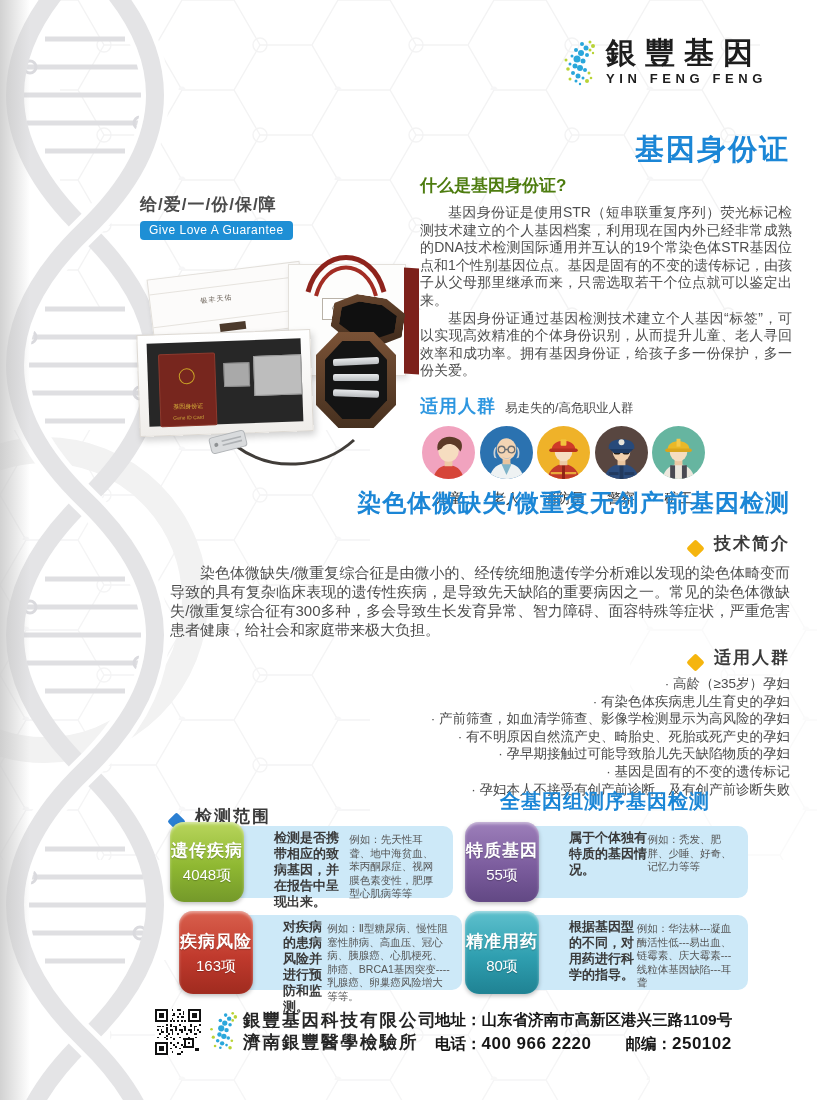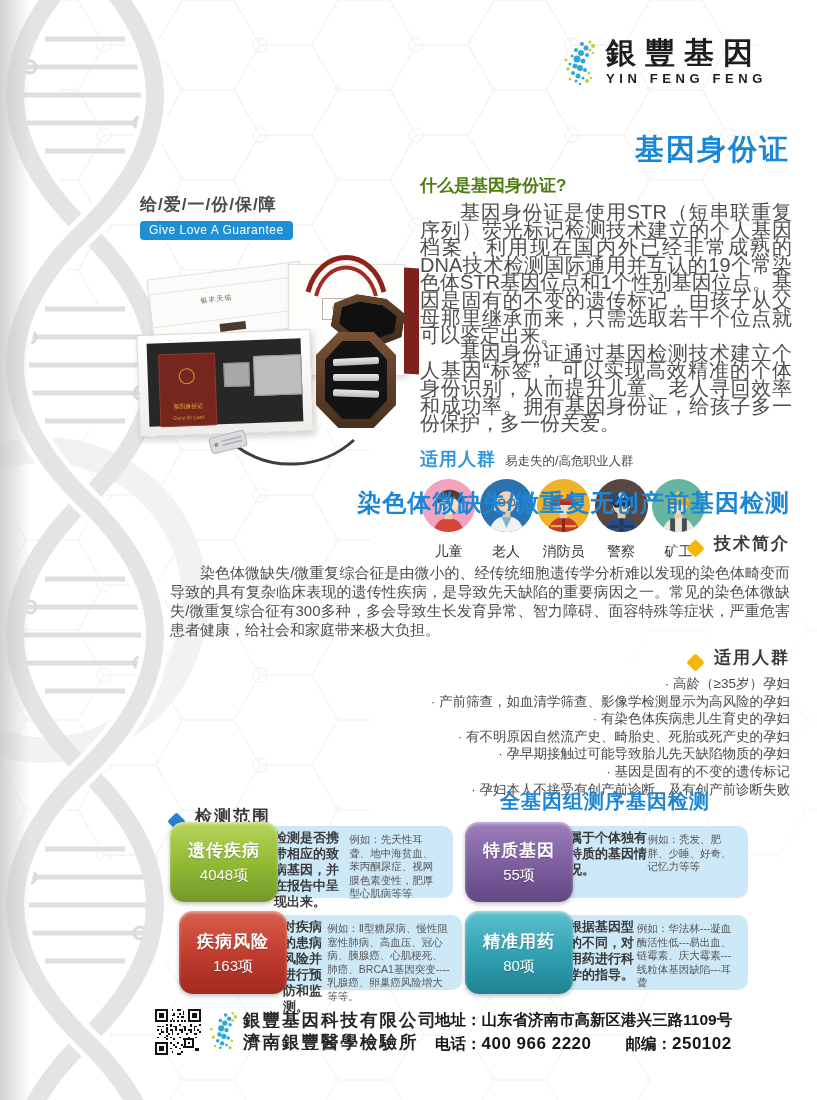--- a/index.html
+++ b/index.html
@@ -16,21 +16,21 @@
   
   .h1-geneid{position:absolute;right:27px;top:130px;font-size:29px;font-weight:bold;
              color:#1b86d6;letter-spacing:2px;}
   .promo{position:absolute;left:140px;top:193px;}
   .promo-head{font-size:17px;font-weight:bold;color:#4a4a4a;letter-spacing:1px;}
   .promo-badge{display:inline-block;margin-top:5px;background:#1e8fd5;color:#fff;
                font-size:12px;padding:2px 9px 3px;border-radius:4px;letter-spacing:.5px;}
 
   .rcol{position:absolute;left:420px;top:174px;width:372px;}
   .what-title{font-size:17px;font-weight:bold;color:#4d7c0f;margin-bottom:7px;}
-  .para{font-size:20px;line-height:17.6px;text-align:justify;text-indent:2em;color:#4e4e4e;}
+  .para{font-size:14px;line-height:17.6px;text-align:justify;text-indent:2em;color:#4e4e4e;}
   .aud-head{display:flex;align-items:baseline;margin-top:14px;}
   .aud-title{font-size:18px;font-weight:bold;color:#2e97e0;letter-spacing:1px;}
   .aud-note{font-size:12.5px;color:#474747;margin-left:9px;}
   .people{display:flex;margin-top:8px;margin-left:2px;}
   .person{width:53px;margin-right:4.5px;text-align:center;}
   .person .lbl{font-size:14px;color:#333;margin-top:7px;white-space:nowrap;}
 
   
   .sec2{position:absolute;left:25px;top:487px;width:765px;}
   .sec2-title{text-align:right;font-size:24px;font-weight:bold;color:#1b86d6;letter-spacing:1px;}
@@ -46,21 +46,21 @@
 
   
   .scope-head{position:absolute;left:168px;top:792px;}
   .wgs-title{position:absolute;left:465px;top:788px;width:280px;text-align:center;
              font-size:20px;font-weight:bold;color:#1b86d6;letter-spacing:1px;}
   .cards{position:absolute;left:170px;top:822px;width:578px;height:172px;}
   .card{position:absolute;width:283px;height:80px;}
   .card .panel{position:absolute;left:12px;right:0;top:4px;bottom:4px;background:#cde9f8;
                border-radius:10px;display:flex;flex-direction:row;justify-content:center;
                padding:4px 10px 4px 92px;box-sizing:border-box;}
-  .card .badge{position:absolute;left:0;top:0;width:108px;height:100%;border-radius:14px;
+  .card .badge{position:absolute;left:0;top:0;width:74px;height:100%;border-radius:14px;
                display:flex;flex-direction:column;justify-content:center;align-items:center;
                color:#fff;box-shadow:inset 0 2px 3px rgba(255,255,255,.45),0 2px 4px rgba(0,0,0,.25);}
   .badge .bname{font-size:17px;font-weight:bold;letter-spacing:1px;text-shadow:0 1px 1px rgba(0,0,0,.25);}
   .badge .bcount{font-size:15px;margin-top:4px;text-shadow:0 1px 1px rgba(0,0,0,.25);}
   .b-green {background:linear-gradient(180deg,#b8d55c,#8fb832 55%,#74992a);}
   .b-purple{background:linear-gradient(180deg,#9d7fba,#7c5d9e 55%,#624884);}
   .b-red   {background:linear-gradient(180deg,#d9604d,#c03a2d 55%,#a02b1f);}
   .b-teal  {background:linear-gradient(180deg,#5ec0cd,#2f9fb0 55%,#1f8293);}
   .card .desc{font-size:13px;font-weight:bold;color:#3a3a3a;line-height:16px;}
   .card .exam{font-size:10.5px;color:#565656;line-height:13.5px;margin-top:3px;}
@@ -382,22 +382,22 @@
       <span class="diamond dia-gold"></span>
       <span class="dia-label">技术简介</span>
     </div>
     <div class="tech-para">染色体微缺失/微重复综合征是由微小的、经传统细胞遗传学分析难以发现的染色体畸变而导致的具有复杂临床表现的遗传性疾病，是导致先天缺陷的重要病因之一。常见的染色体微缺失/微重复综合征有300多种，多会导致生长发育异常、智力障碍、面容特殊等症状，严重危害患者健康，给社会和家庭带来极大负担。</div>
     <div class="dia-head" style="margin-top:7px;">
       <span class="diamond dia-gold"></span>
       <span class="dia-label">适用人群</span>
     </div>
     <div class="bullets">
       <div>· 高龄（≥35岁）孕妇</div>
+      <div>· 有染色体疾病患儿生育史的孕妇</div>
       <div>· 产前筛查，如血清学筛查、影像学检测显示为高风险的孕妇</div>
-      <div>· 有染色体疾病患儿生育史的孕妇</div>
       <div>· 有不明原因自然流产史、畸胎史、死胎或死产史的孕妇</div>
       <div>· 孕早期接触过可能导致胎儿先天缺陷物质的孕妇</div>
       <div>· 基因是固有的不变的遗传标记</div>
       <div>· 孕妇本人不接受有创产前诊断，及有创产前诊断失败</div>
     </div>
   </div>
 
   <div class="scope-head dia-head left">
     <span class="diamond dia-blue"></span>
     <span class="dia-label">检测范围</span>

